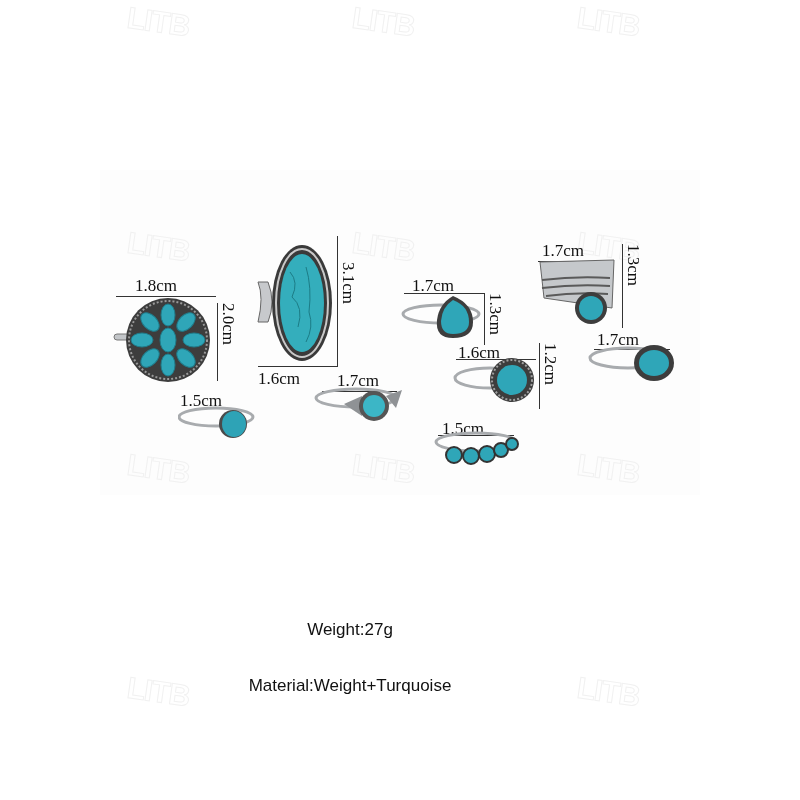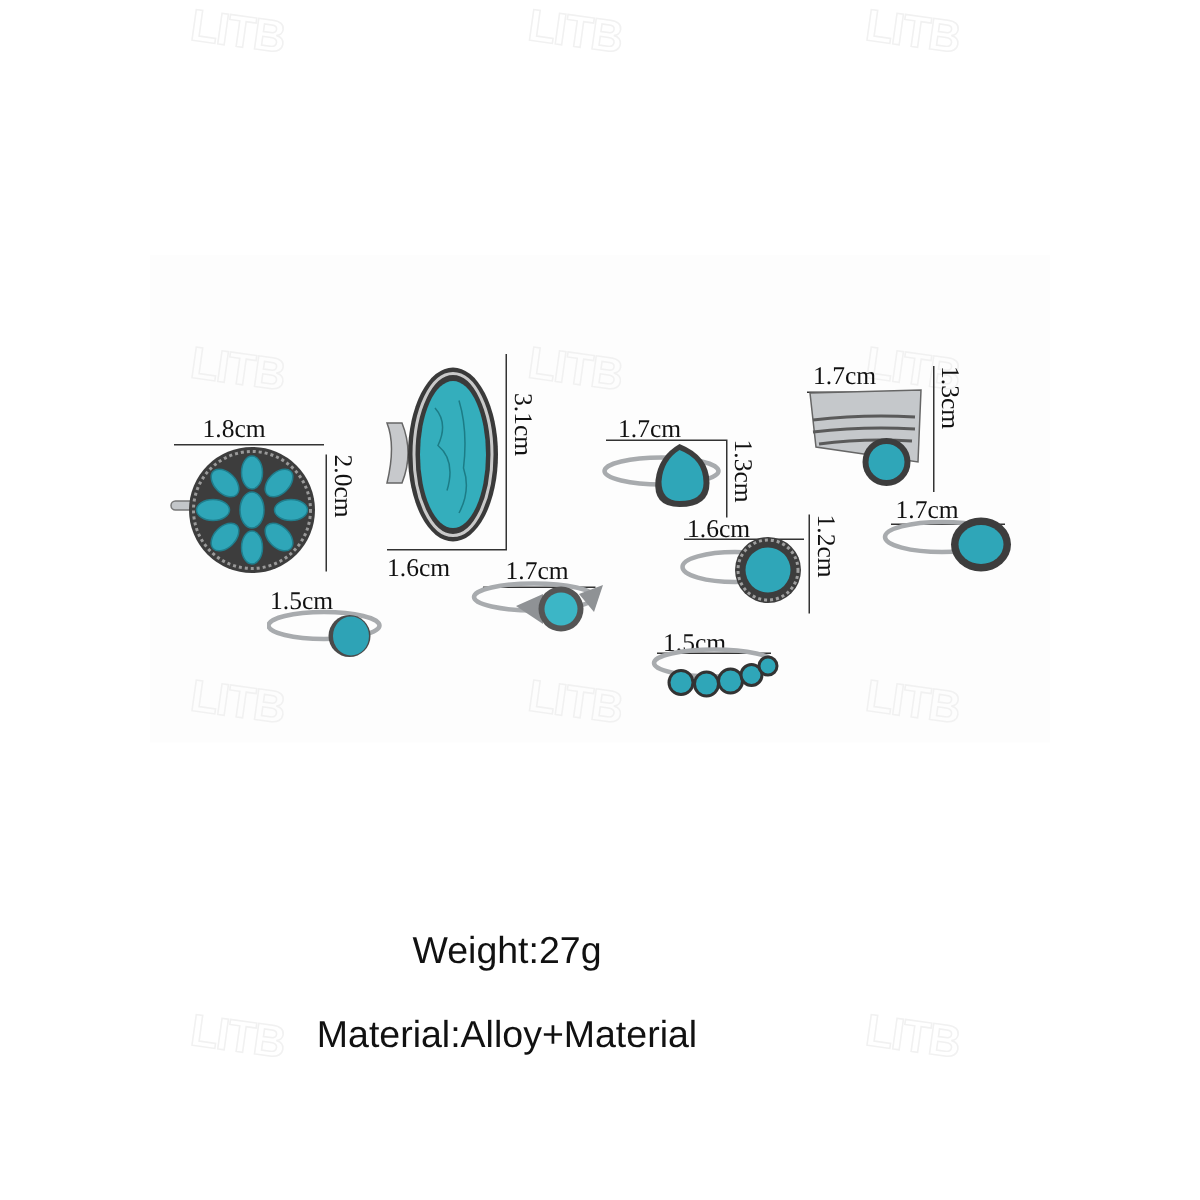--- a/index.html
+++ b/index.html
@@ -4,21 +4,21 @@
 <style>
   html, body { margin:0; padding:0; }
   body { width:800px; height:800px; background:#ffffff; position:relative; overflow:hidden; font-family:"Liberation Sans", sans-serif; }
   .wm { position:absolute; font-family:"Liberation Sans", sans-serif; font-weight:bold; font-size:30px; color:transparent; -webkit-text-stroke:1px #f1f1f1; transform:rotate(8deg); letter-spacing:-1px; }
   .panel { position:absolute; left:100px; top:170px; width:600px; height:325px; background:#fdfdfd; }
   .dim { position:absolute; font-family:Liberation Serif, serif; font-size:17px; color:#111; line-height:1; white-space:nowrap; }
   .dim.v { writing-mode:vertical-rl; }
   .hl { position:absolute; height:1px; background:#333; }
   .vl { position:absolute; width:1px; background:#333; }
   .ring { position:absolute; }
-  .caption { position:absolute; left:0; width:676px; text-align:center; font-size:25px; color:#111; }
+  .caption { position:absolute; left:12px; width:676px; text-align:center; font-size:17px; color:#111; }
 </style>
 </head>
 <body>
 
 <div class="wm" style="left:127px;top:5px;">LITB</div>
 <div class="wm" style="left:352px;top:5px;">LITB</div>
 <div class="wm" style="left:577px;top:5px;">LITB</div>
 
 <div class="panel"></div>
 
@@ -145,13 +145,13 @@
 <div class="hl" style="left:594px;top:349px;width:76px;"></div>
 <div class="ring" style="left:588px;top:340px;">
   <svg width="90" height="48" viewBox="0 0 90 48">
     <ellipse cx="40" cy="18" rx="38" ry="10" fill="none" stroke="#a8abae" stroke-width="3"></ellipse>
     <ellipse cx="66" cy="23" rx="20" ry="18" fill="#3d3d3d"></ellipse>
     <ellipse cx="66" cy="23" rx="15" ry="13" fill="#2fa6b8"></ellipse>
   </svg>
 </div>
 
 <div class="caption" style="top:620px;">Weight:27g</div>
-<div class="caption" style="top:676px;">Material:Alloy+Material</div>
+<div class="caption" style="top:676px;">Material:Weight+Turquoise</div>
 
 </body></html>

